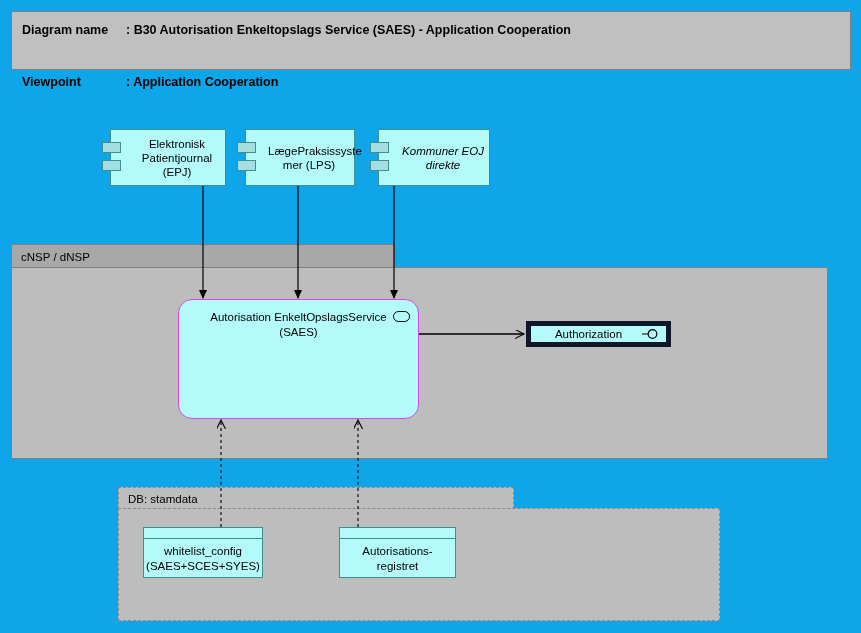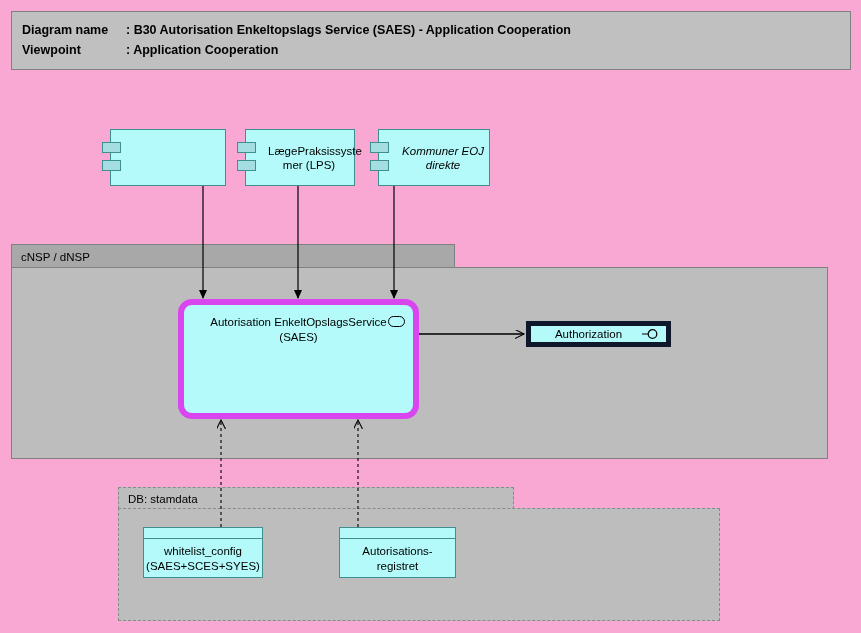--- a/index.html
+++ b/index.html
@@ -7,21 +7,21 @@
     padding: 0;
     background: #ffffff;
   }
   body {
     font-family: "Liberation Sans", sans-serif;
   }
   #canvas {
     position: relative;
     width: 861px;
     height: 633px;
-    background: #f9a8d4;
+    background: #0ea5e9;
     overflow: hidden;
   }
 
   
   .title-box {
     position: absolute;
     left: 11px;
     top: 11px;
     width: 840px;
     height: 59px;
@@ -34,21 +34,21 @@
     left: 10px;
     font-size: 12.5px;
     font-weight: bold;
     color: #000000;
     white-space: pre;
   }
   .title-line.l1 { top: 11px; }
   .title-line.l2 { top: 31px; }
   .title-label { display: inline-block; }
   .title-label.w1 { width: 104px; }
-  .title-label.w2 { width: 104px; }
+  .title-label.w2 { width: 104px; margin-top: 32px; }
 
   
   .app-component {
     position: absolute;
     background: #b4fafa;
     border: 1px solid #3f8f8f;
     box-sizing: border-box;
   }
   .app-component .label {
     position: absolute;
@@ -70,21 +70,21 @@
     border: 1px solid #3f8f8f;
     box-sizing: border-box;
   }
   .comp-tab.t1 { top: 12px; }
   .comp-tab.t2 { top: 30px; }
 
   
   .app-service {
     position: absolute;
     background: #b4fafa;
-    border: 6px solid #d946ef;
+    border: 1px solid #d946ef;
     border-radius: 14px;
     box-sizing: border-box;
   }
   .app-service .label {
     position: absolute;
     left: 8px;
     right: 8px;
     top: 10px;
     text-align: center;
     font-size: 11.5px;
@@ -207,21 +207,21 @@
 <body>
 
 <div id="canvas">
 
   <div class="title-box">
     <div class="title-line l1"><span class="title-label w1">Diagram name</span><span>: </span><span>B30 Autorisation Enkeltopslags Service (SAES) - Application Cooperation</span></div>
     <div class="title-line l2"><span class="title-label w2">Viewpoint</span><span>: </span><span>Application Cooperation</span></div>
   </div>
 
   <div class="group-solid">
-    <div class="group-tab" style="left:11px; top:244px; width:444px; height:24px;">
+    <div class="group-tab" style="left:11px; top:244px; width:384px; height:24px;">
       <span class="label">cNSP / dNSP</span>
     </div>
     <div class="group-body" style="left:11px; top:267px; width:817px; height:192px;"></div>
   </div>
 
   <div class="group-dashed">
     <div class="group-tab" style="left:118px; top:487px; width:396px; height:22px;">
       <span class="label">DB: stamdata</span>
     </div>
     <div class="group-body" style="left:118px; top:508px; width:602px; height:113px;"></div>
@@ -249,20 +249,25 @@
     <line x1="419" y1="334" x2="524" y2="334" stroke="#000000" stroke-width="1.3" marker-end="url(#arrowOpen)"></line>
 
     <line x1="221" y1="527" x2="221" y2="420" stroke="#000000" stroke-width="1.1" stroke-dasharray="3,3" marker-end="url(#arrowOpenUp)"></line>
 
     <line x1="358" y1="527" x2="358" y2="420" stroke="#000000" stroke-width="1.1" stroke-dasharray="3,3" marker-end="url(#arrowOpenUp)"></line>
   </svg>
 
   <div class="app-component" style="left:110px; top:129px; width:116px; height:57px;">
     <span class="comp-tab t1"></span>
     <span class="comp-tab t2"></span>
+    <div class="label">
+      <div>Elektronisk</div>
+      <div>Patientjournal</div>
+      <div>(EPJ)</div>
+    </div>
   </div>
 
   <div class="app-component" style="left:245px; top:129px; width:110px; height:57px;">
     <span class="comp-tab t1"></span>
     <span class="comp-tab t2"></span>
     <div class="label">
       <div>LægePraksissyste</div>
       <div>mer (LPS)</div>
     </div>
   </div>

